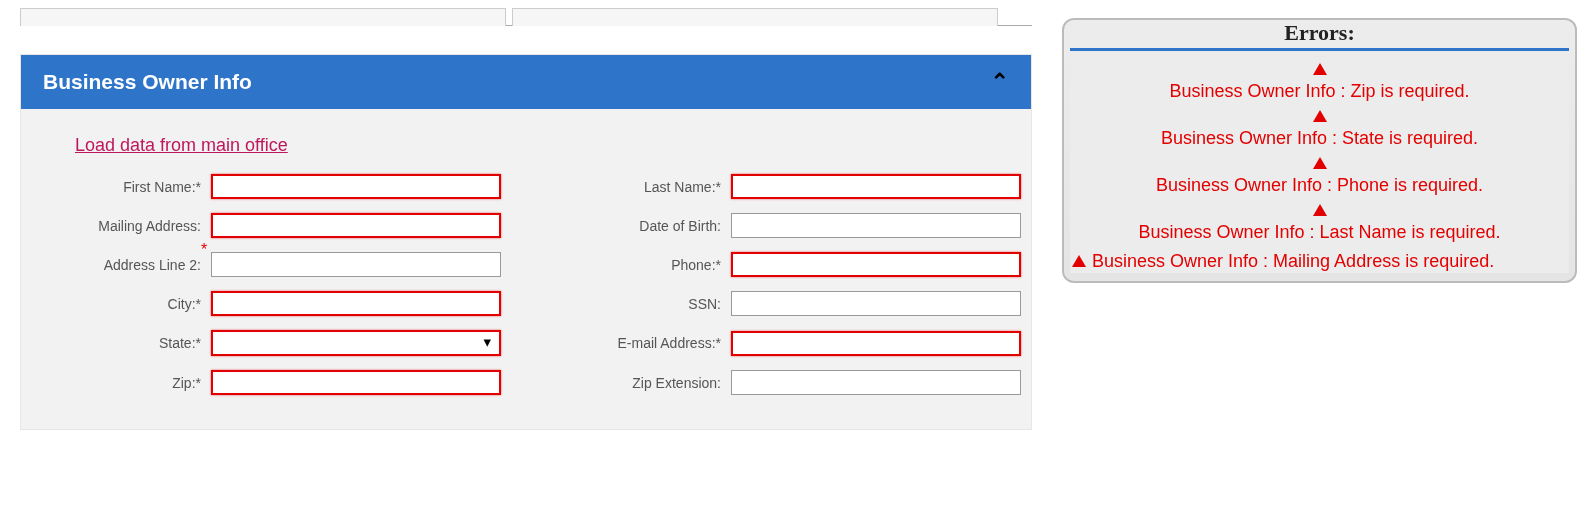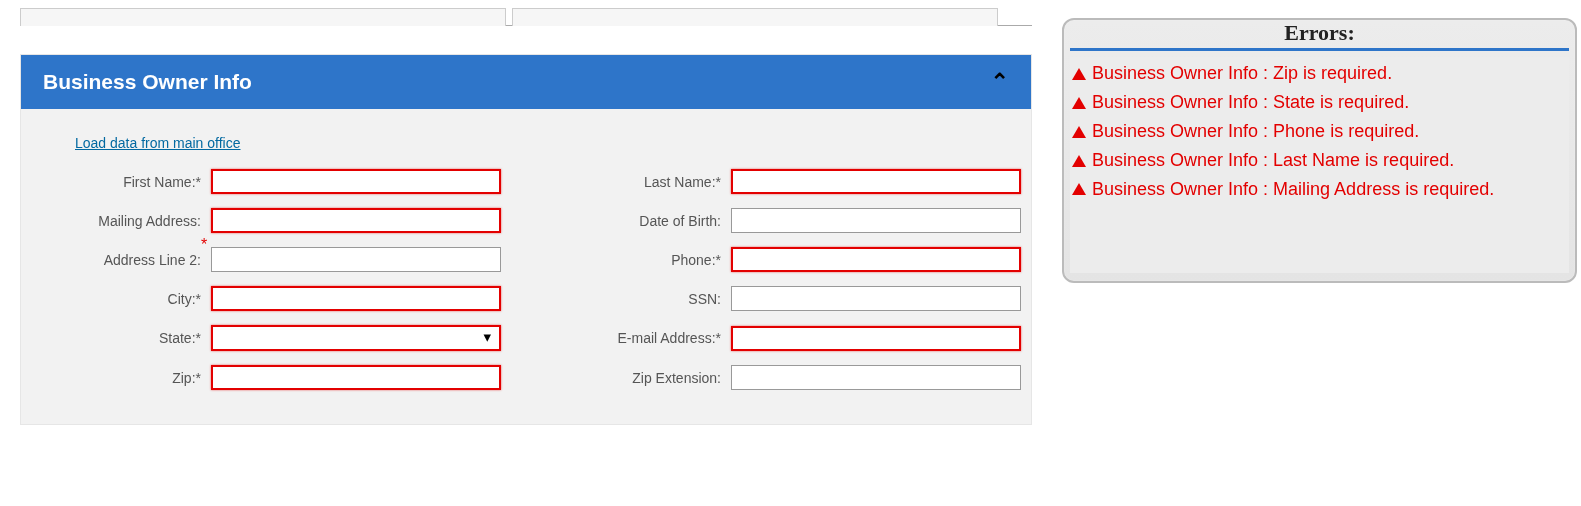--- a/index.html
+++ b/index.html
@@ -49,21 +49,21 @@
       gap: 48px;
     }
     .panel-header .chev { color: #000; font-size: 22px; font-weight: bold; }
     .top-row {
       display: flex;
       justify-content: space-between;
       padding: 26px 36px 0 54px;
     }
     .top-row .check { display: flex; align-items: center; gap: 8px; color: #555; font-size: 18px; }
     .top-row input[type=checkbox] { width: 16px; height: 16px; }
-    .top-row .load-link { color: #0369a1; text-decoration: underline; font-size: 14px; margin-right: 100px; }
+    .top-row .load-link { color: #be185d; text-decoration: underline; font-size: 18px; margin-right: 100px; }
     .form-grid {
       display: grid;
       grid-template-columns: 180px 300px 200px 300px;
       column-gap: 10px;
       row-gap: 14px;
       padding: 18px 0 0 0;
       align-items: center;
     }
     .lbl { text-align: right; color: #555; font-size: 14px; }
     .lbl span { color: #555; }
@@ -120,20 +120,21 @@
       padding: 2px 0;
       white-space: nowrap;
     }
     .error-line {
       display: flex;
       align-items: center;
       gap: 6px;
       padding: 4px 2px;
       color: #e30000;
       font-size: 18px;
+      flex-direction: column;
     }
     .error-line .tri {
       width: 0; height: 0;
       border-left: 7px solid transparent;
       border-right: 7px solid transparent;
       border-bottom: 12px solid #e30000;
       flex-shrink: 0;
     }
     .error-line-wrap { white-space: normal; display: flex; align-items: flex-start; gap: 6px; padding: 4px 2px; color:#e30000; font-size:18px;}
     .error-line-wrap .tri {

